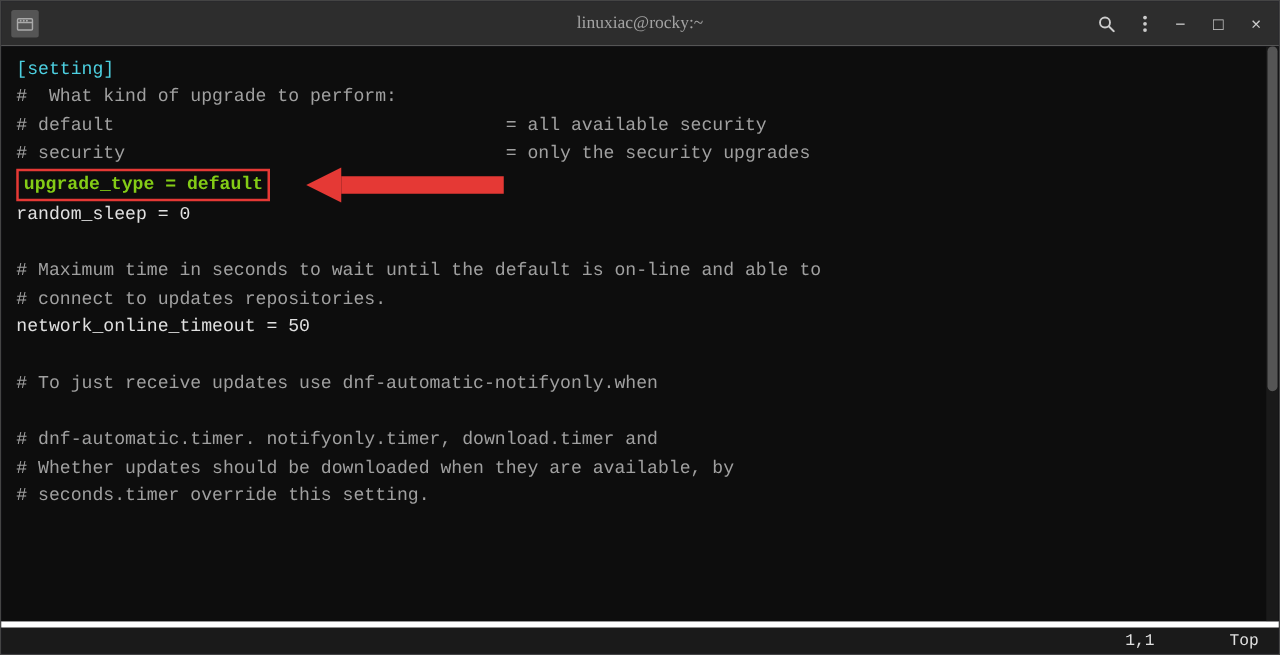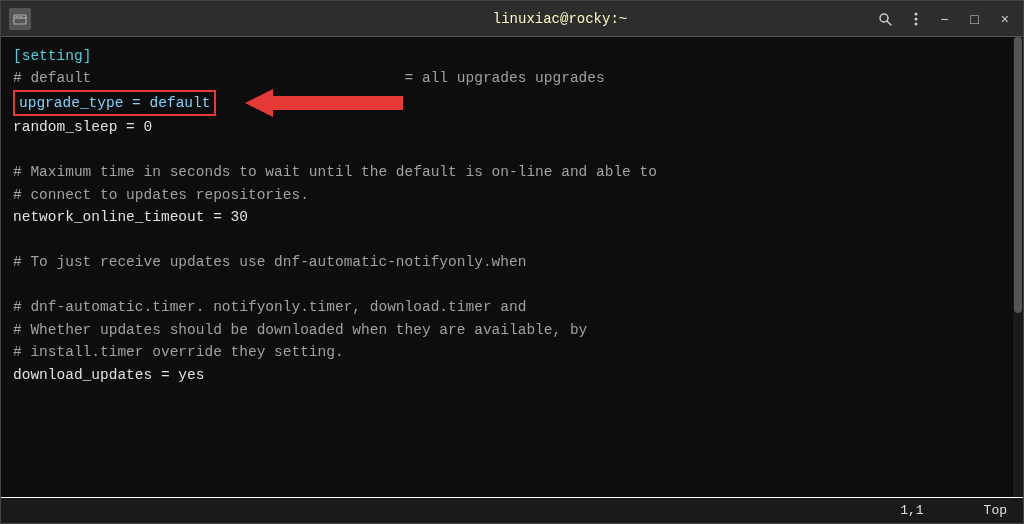--- a/index.html
+++ b/index.html
@@ -44,27 +44,26 @@
       background: #555;
       border-radius: 2px;
       display: flex;
       align-items: center;
       justify-content: center;
       color: #ccc;
       font-size: 12px;
     }
 
     .titlebar-title {
-      color: #fef9c3;
+      color: #a3a3a3;
       font-size: 14px;
-      font-family: Liberation Mono, monospace;
+      font-family: Liberation Serif, serif;
       position: absolute;
       left: 50%;
       transform: translateX(-50%);
-      margin-left: 48px;
     }
 
     .titlebar-right {
       display: flex;
       align-items: center;
       gap: 10px;
     }
 
     .titlebar-btn {
       color: #ccc;
@@ -105,21 +104,22 @@
     .cyan { color: #4dd0e1; }
     .comment { color: #a0a0a0; }
     .normal { color: #e0e0e0; }
 
     
     .highlight-box {
       display: inline-block;
       border: 2px solid #e53935;
       padding: 0 4px;
       background: #0d0d0d;
-      color: #7dd3fc;
+      color: #84cc16;
+      font-weight: bold;
     }
 
     
     .scrollbar {
       position: absolute;
       right: 0;
       top: 0;
       width: 10px;
       height: 100%;
       background: #1a1a1a;
@@ -130,21 +130,21 @@
       height: 60%;
       background: #555;
       margin: 0 auto;
       border-radius: 4px;
     }
 
     
     .statusbar {
       height: 26px;
       background: #1a1a1a;
-      border-top: 1px solid #ffffff;
+      border-top: 5px solid #ffffff;
       display: flex;
       align-items: center;
       justify-content: flex-end;
       padding: 0 16px;
       gap: 60px;
       flex-shrink: 0;
     }
 
     .status-text {
       color: #e0e0e0;
@@ -191,25 +191,31 @@
       <button class="titlebar-btn close">×</button>
     </div>
   </div>
 
   <div class="terminal-body">
 
     <div class="line">
       <span class="cyan">[</span><span class="cyan">setting</span><span class="cyan">]</span>
     </div>
 
-
-    <div class="line">
-      <span class="comment"># default                                    = all upgrades upgrades</span>
-    </div>
-
+    <div class="line">
+      <span class="comment">#  What kind of upgrade to perform:</span>
+    </div>
+
+    <div class="line">
+      <span class="comment"># default                                    = all available security</span>
+    </div>
+
+    <div class="line">
+      <span class="comment"># security                                   = only the security upgrades</span>
+    </div>
 
     <div class="line" style="position:relative;">
       <span class="highlight-box">upgrade_type = default</span>
       
       <div style="position:absolute; left:232px; top:50%; transform:translateY(-50%); display:flex; align-items:center;">
         <div style="width:0;height:0;border-top:14px solid transparent;border-bottom:14px solid transparent;border-right:28px solid #e53935;"></div>
         <div style="width:130px;height:14px;background:#e53935;"></div>
       </div>
     </div>
 
@@ -221,46 +227,43 @@
 
     <div class="line">
       <span class="comment"># Maximum time in seconds to wait until the default is on-line and able to</span>
     </div>
 
     <div class="line">
       <span class="comment"># connect to updates repositories.</span>
     </div>
 
     <div class="line">
-      <span class="normal">network_online_timeout = 30</span>
+      <span class="normal">network_online_timeout = 50</span>
     </div>
 
     <div class="line-empty"></div>
 
     <div class="line">
       <span class="comment"># To just receive updates use dnf-automatic-notifyonly.when</span>
     </div>
 
     <div class="line-empty"></div>
 
     <div class="line">
       <span class="comment"># dnf-automatic.timer. notifyonly.timer, download.timer and</span>
     </div>
 
     <div class="line">
       <span class="comment"># Whether updates should be downloaded when they are available, by</span>
     </div>
 
     <div class="line">
-      <span class="comment"># install.timer override they setting.</span>
-    </div>
-
-    <div class="line">
-      <span class="normal">download_updates = yes</span>
-    </div>
+      <span class="comment"># seconds.timer override this setting.</span>
+    </div>
+
 
     <div class="scrollbar">
       <div class="scrollbar-thumb"></div>
     </div>
 
   </div>
 
   <div class="statusbar">
     <span class="status-text">1,1</span>
     <span class="status-text">Top</span>

